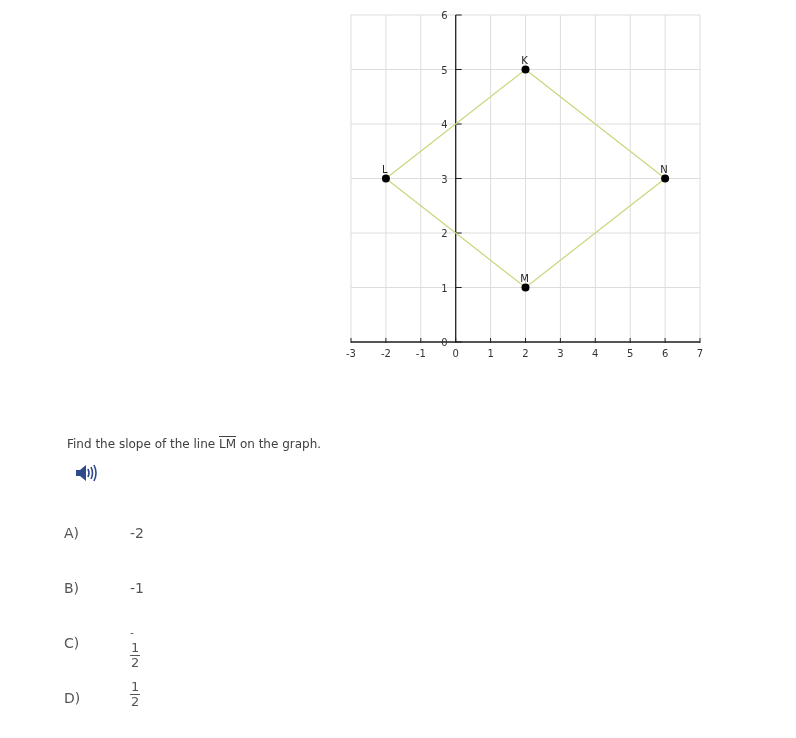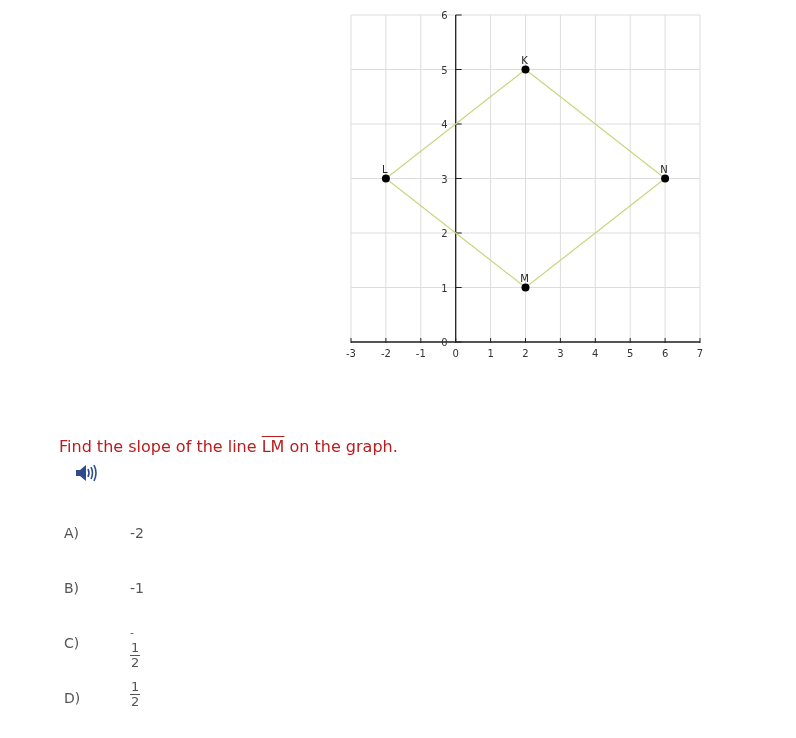--- a/index.html
+++ b/index.html
@@ -1,18 +1,18 @@
 <!DOCTYPE html>
 <html><head>
 <meta charset="utf-8">
 <style>
   html, body { margin:0; padding:0; background:#ffffff; }
   body { width:796px; height:738px; position:relative; overflow:hidden; font-family:"DejaVu Sans", sans-serif; color:#555; }
   #chart { position:absolute; left:0; top:0; }
-  .question { position:absolute; left:59px; top:437px; font-size:16px; color:#b91c1c; }
+  .question { position:absolute; left:67px; top:437px; font-size:12px; color:#404040; }
   .overline { text-decoration: overline; }
   .speaker { position:absolute; left:74px; top:462px; width:24px; height:22px; cursor:pointer; }
   .choice { position:absolute; left:64px; font-size:14px; color:#555; }
   .choice .letter { position:absolute; left:0; }
   .choice .val { position:absolute; left:66px; }
   .frac { display:inline-flex; flex-direction:column; align-items:center; font-size:13px; line-height:14px; vertical-align:middle; }
   .frac .num { border-bottom:1px solid #555; padding:0 1px; }
   .neg { font-size:11px; position:relative; top:-2px; margin-right:1px; }
 </style>
 </head>

